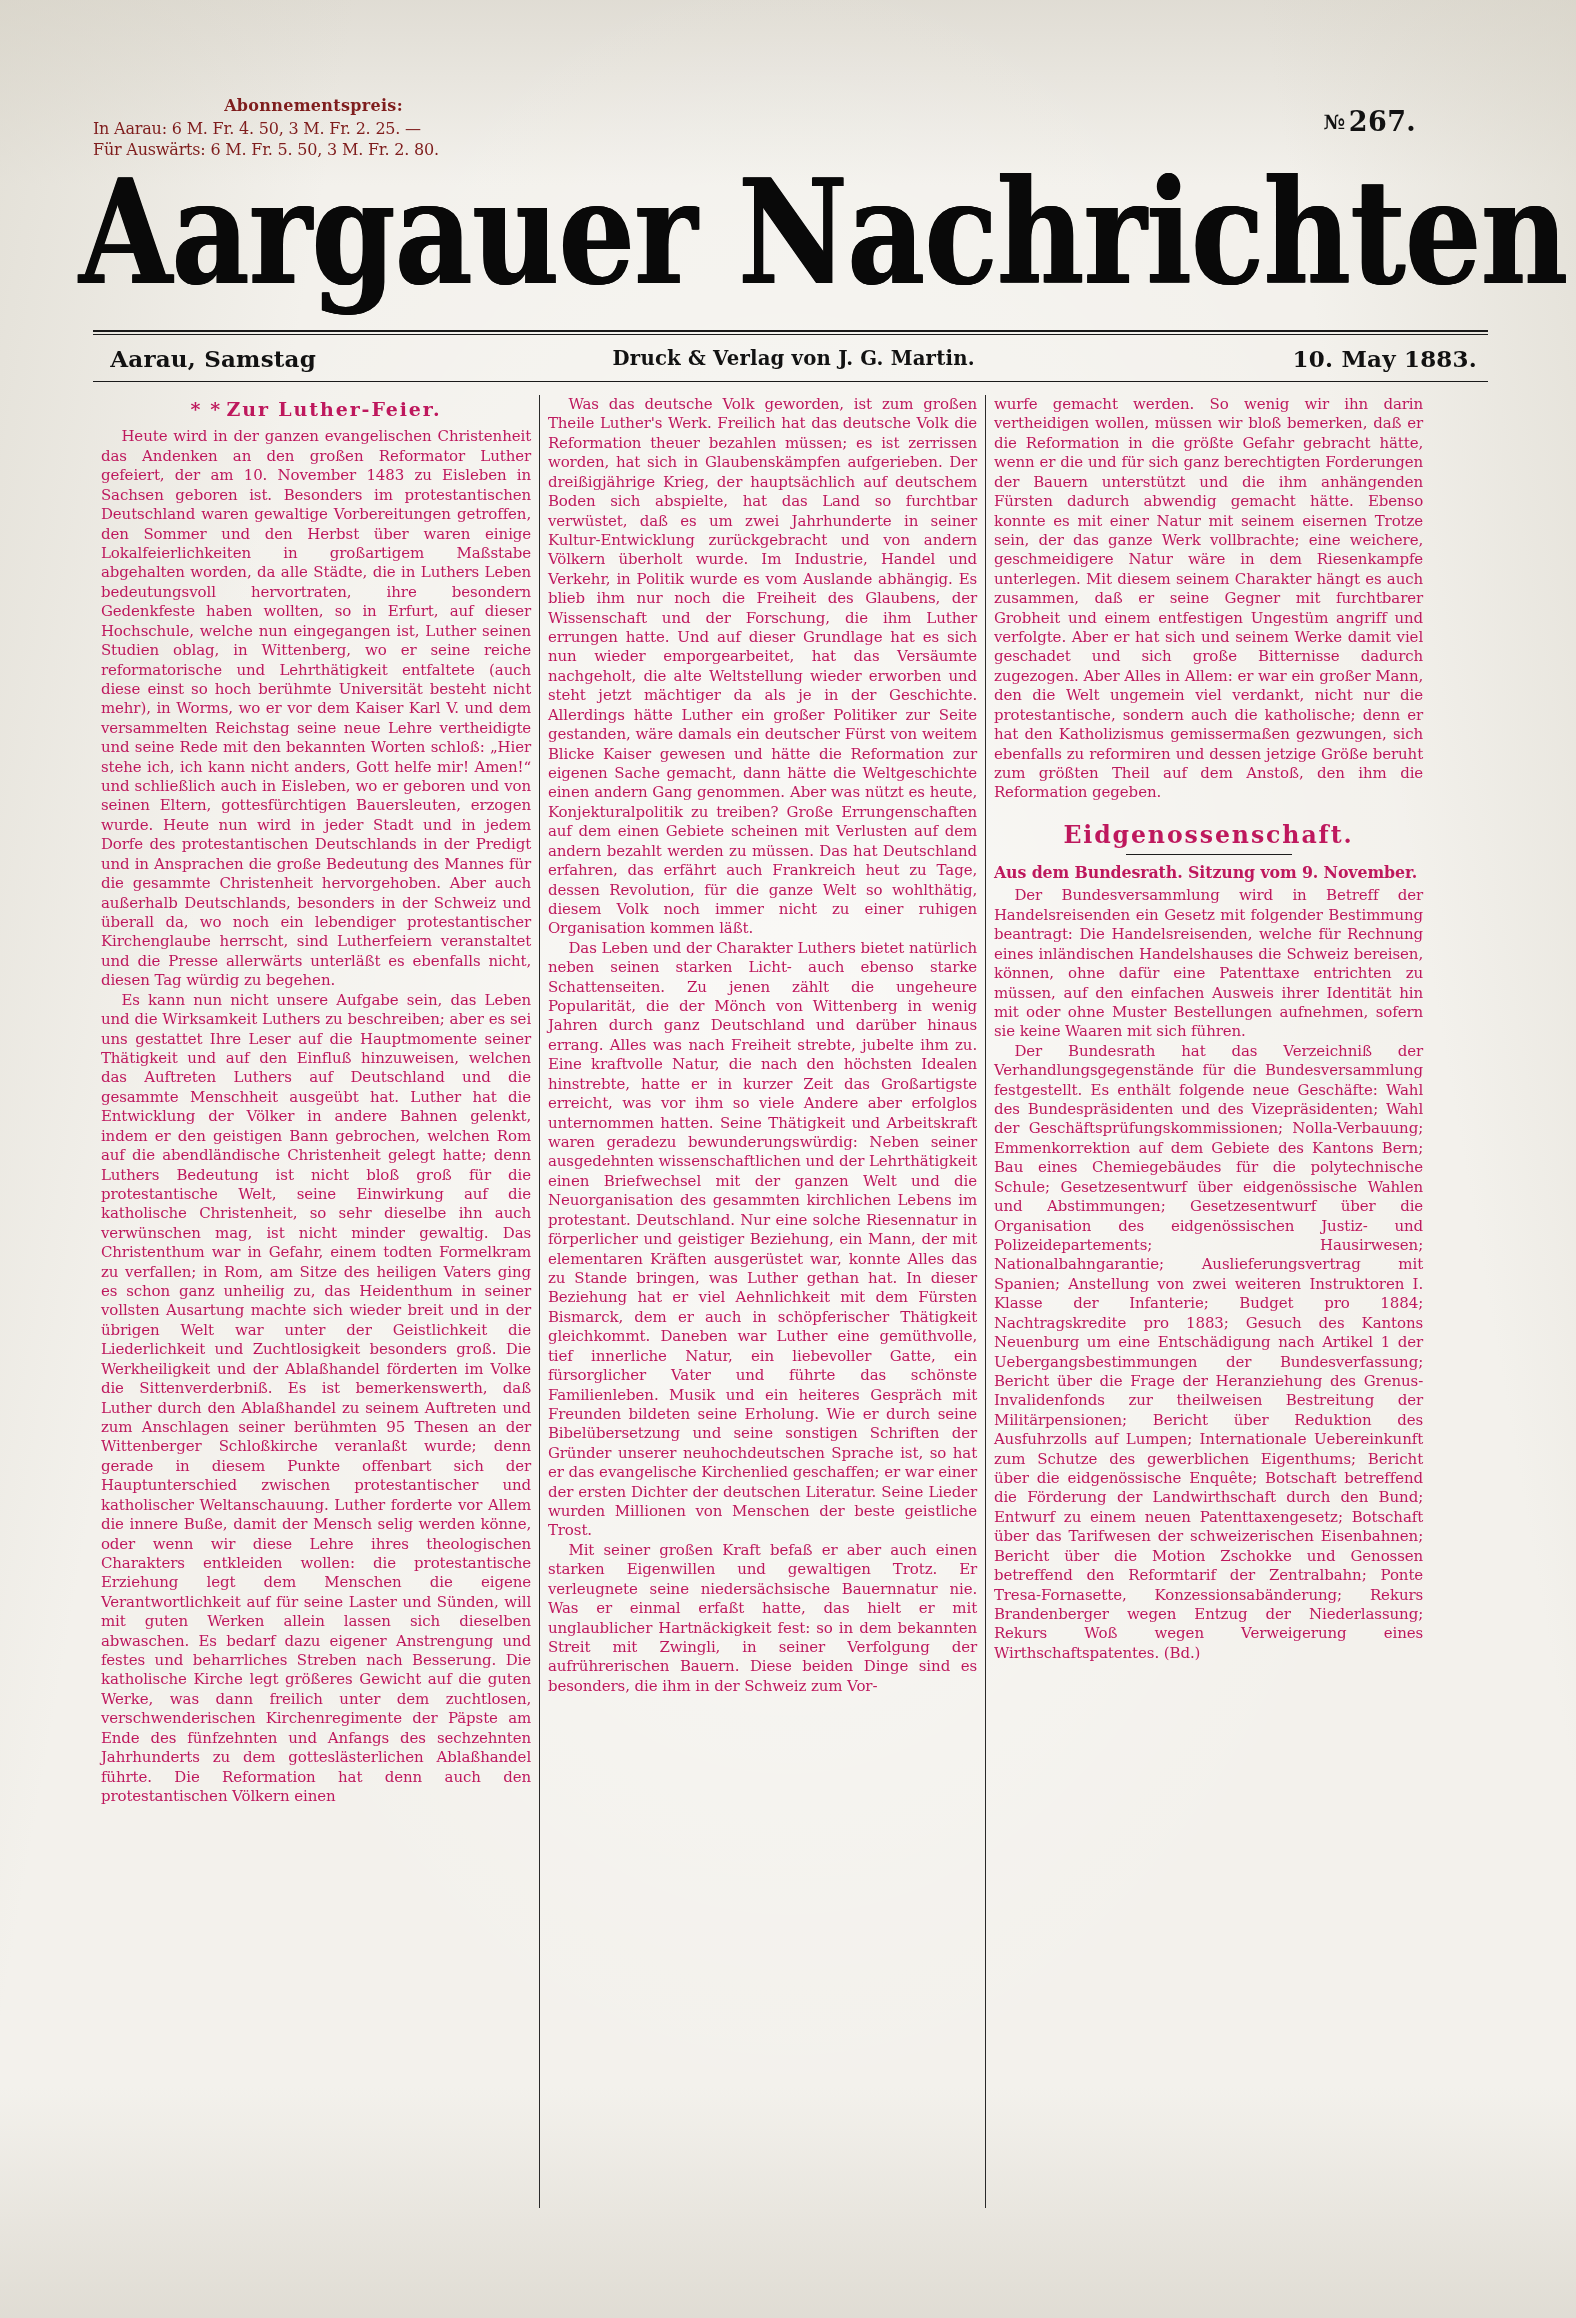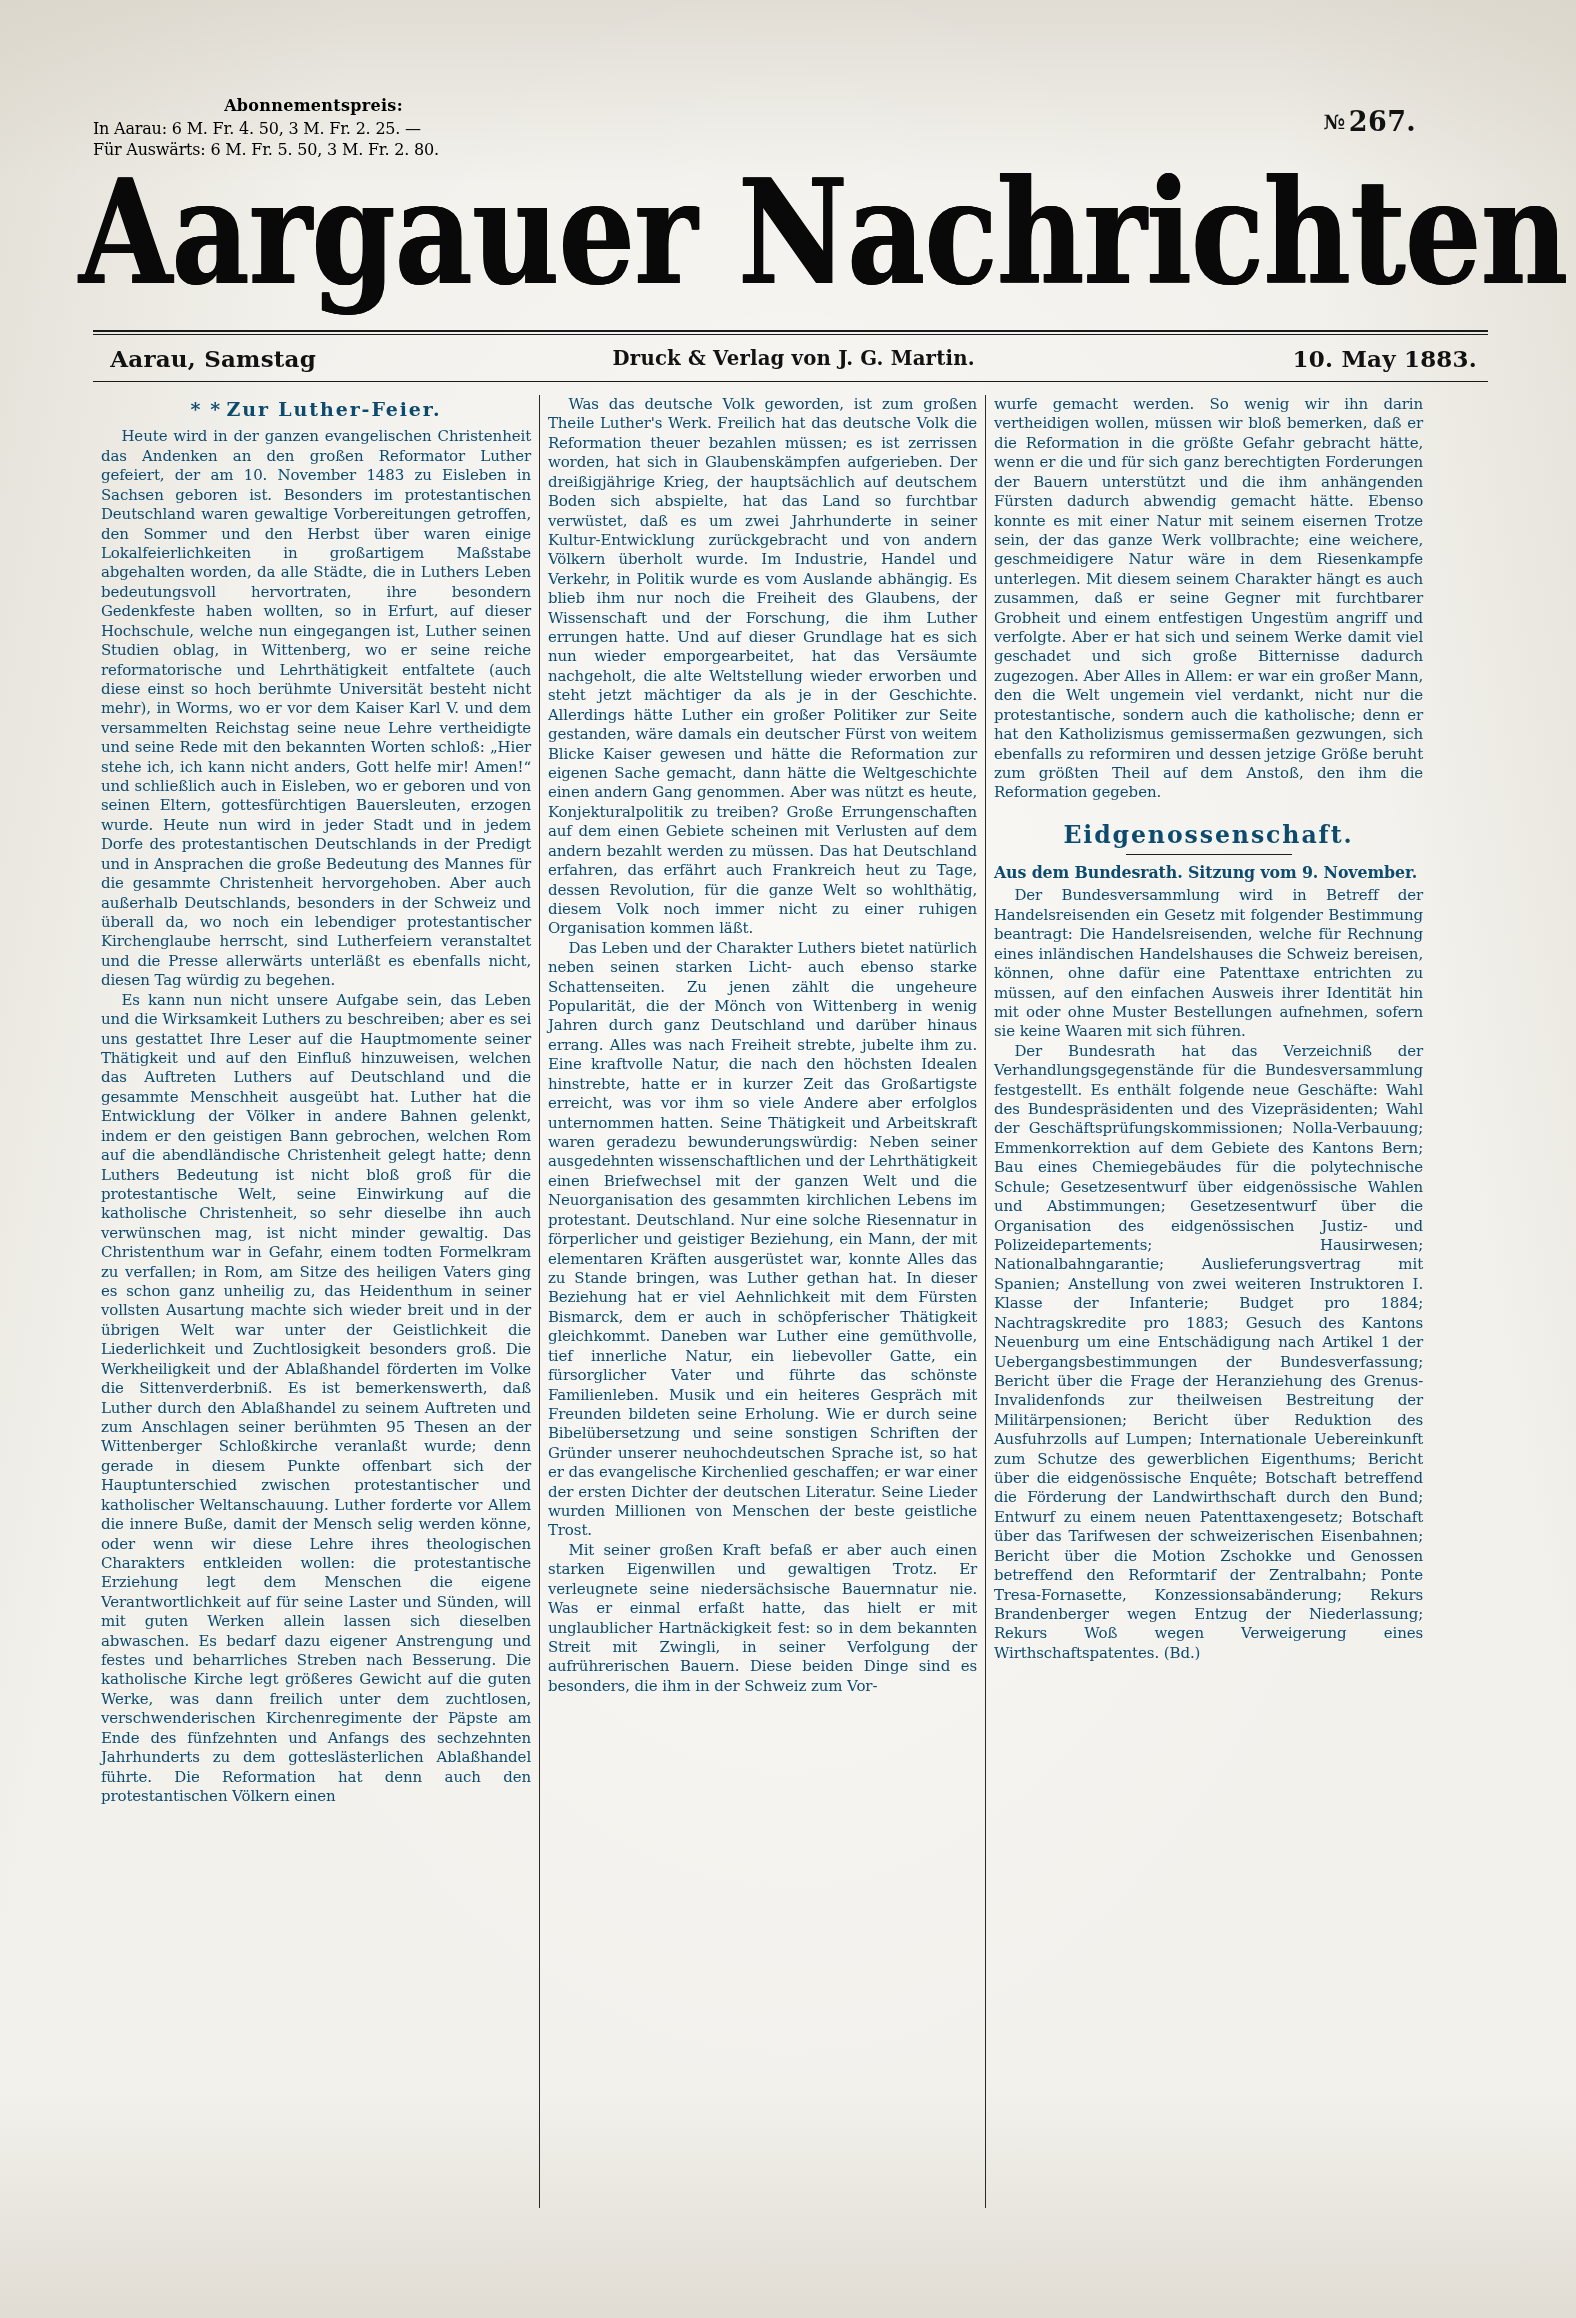--- a/index.html
+++ b/index.html
@@ -44,21 +44,21 @@
   .masthead-top {
     display: flex;
     align-items: flex-start;
     justify-content: space-between;
     height: 60px;
   }
   .subs-box, .ad-box {
     font-family: "DejaVu Serif", serif;
     font-size: 16px;
     line-height: 1.32;
-    color: #000000;
+    color: #7f1d1d;
     letter-spacing: -0.2px;
   }
   .subs-box { width: 441px; }
   .ad-box   { width: 473px; text-align: left; }
   .box-title {
     font-weight: bold;
     letter-spacing: 0.3px;
     margin-bottom: 1.6px;
     display: block;
   }
@@ -138,21 +138,21 @@
     margin-top: 12.6px;
     height: 1813px;
   }
   .col {
     width: 446px;
     padding: 0 7.9px;
     box-sizing: border-box;
     font-size: 15px;
     line-height: 1.295;
     text-align: justify;
-    color: #0c4a6e;
+    color: #be185d;
     hyphens: auto;
     -webkit-hyphens: auto;
     letter-spacing: -0.1px;
   }
   .col + .col {
     border-left: 1.2px solid #2a2a2a;
   }
   .col p {
     margin: 0;
     text-indent: 20.5px;

